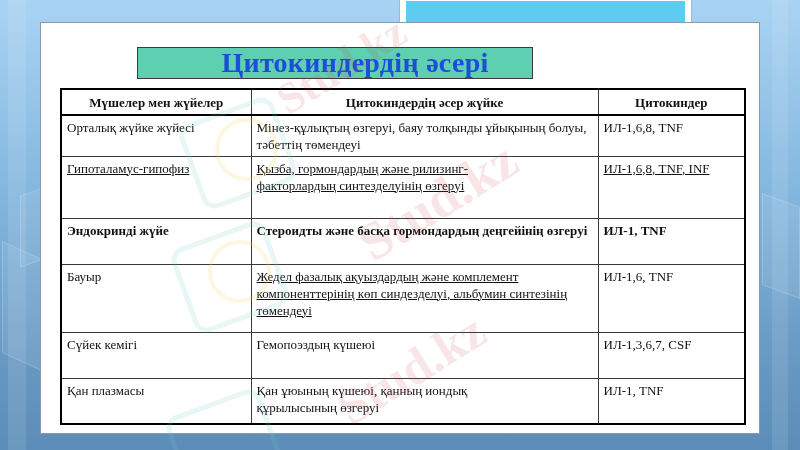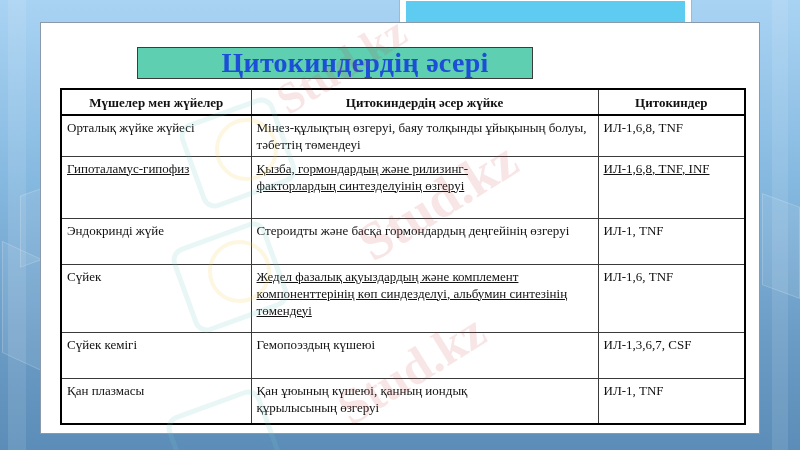--- a/index.html
+++ b/index.html
@@ -103,27 +103,27 @@
     <tr style="height:41px;margin-left:28px;">
       <td>Орталық жүйке жүйесі</td>
       <td>Мінез-құлықтың өзгеруі, баяу толқынды ұйықының болуы, тәбеттің төмендеуі</td>
       <td>ИЛ-1,6,8, TNF</td>
     </tr>
     <tr style="height:62px;text-decoration:underline;">
       <td>Гипоталамус-гипофиз</td>
       <td style="padding-right:60px;">Қызба, гормондардың және рилизинг-факторлардың синтезделуінің өзгеруі</td>
       <td>ИЛ-1,6,8, TNF, INF</td>
     </tr>
-    <tr style="height:46px;">
+    <tr style="height:46px;font-weight:bold;">
       <td>Эндокринді жүйе</td>
       <td>Стероидты және басқа гормондардың деңгейінің өзгеруі</td>
       <td>ИЛ-1, TNF</td>
     </tr>
     <tr style="height:68px;">
-      <td>Сүйек</td>
+      <td>Бауыр</td>
       <td style="padding-right:14px;text-decoration:underline;">Жедел фазалық ақуыздардың және комплемент компоненттерінің көп синдезделуі, альбумин синтезінің төмендеуі</td>
       <td>ИЛ-1,6, TNF</td>
     </tr>
     <tr style="height:46px;">
       <td>Сүйек кемігі</td>
       <td>Гемопоэздың күшеюі</td>
       <td>ИЛ-1,3,6,7, CSF</td>
     </tr>
     <tr style="height:46px;">
       <td>Қан плазмасы</td>

